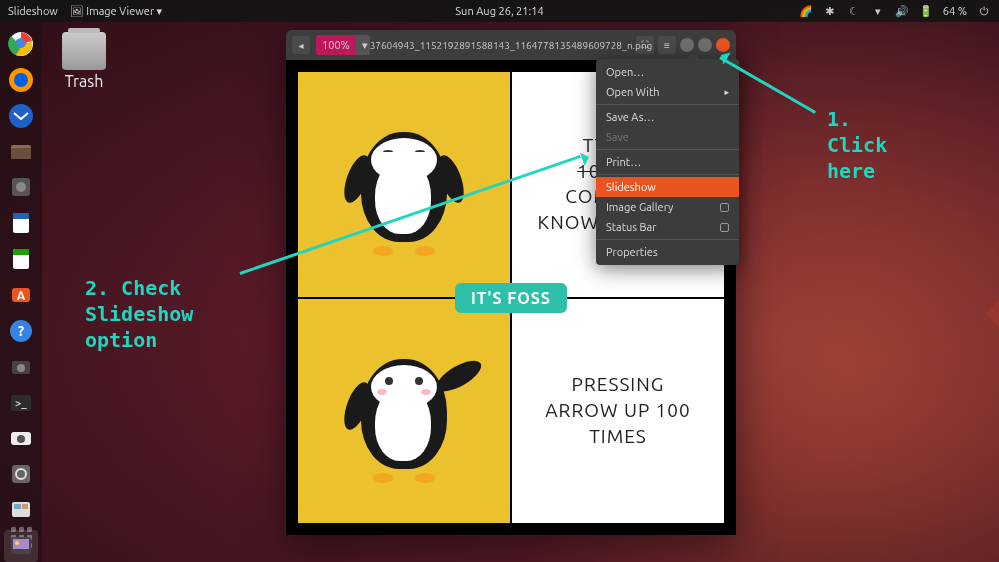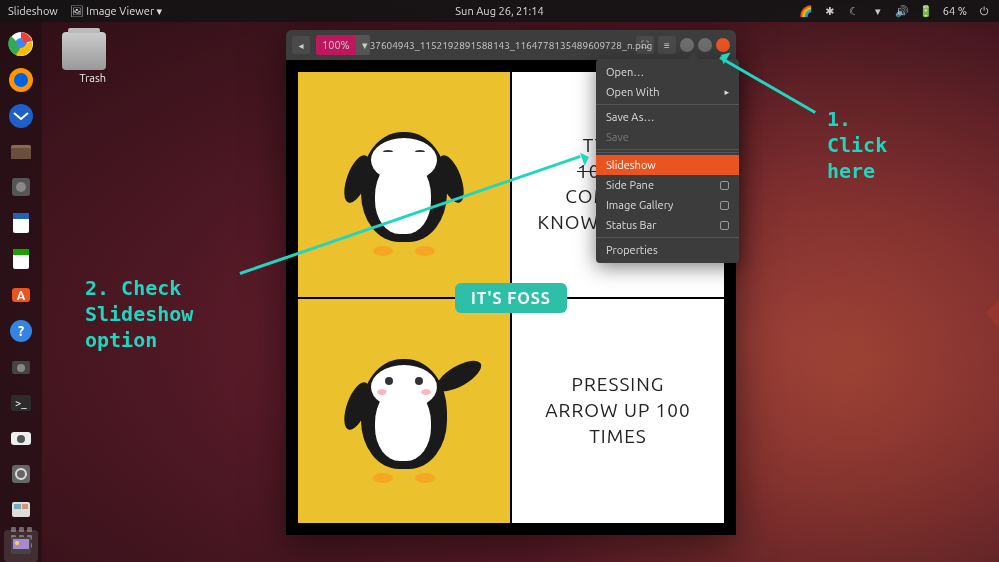--- a/index.html
+++ b/index.html
@@ -13,21 +13,21 @@
 .topbar-center{position:absolute;left:50%;transform:translateX(-50%)}
 .topbar-right{margin-left:auto;display:flex;gap:10px;align-items:center}
 .topbar .ico{width:14px;height:14px;display:inline-flex;align-items:center;justify-content:center;opacity:.9}
 
 .dock{position:absolute;left:0;top:22px;bottom:0;width:42px;background:rgba(30,15,20,.65);display:flex;flex-direction:column;align-items:center;padding-top:6px;gap:4px;z-index:50}
 .dock-item{width:34px;height:34px;border-radius:4px;display:flex;align-items:center;justify-content:center;cursor:pointer}
 .dock-item.sel{background:rgba(255,255,255,.12)}
 .apps-btn{position:absolute;bottom:8px;left:4px;width:34px;height:34px;display:grid;grid-template-columns:repeat(3,5px);grid-auto-rows:5px;gap:3px;align-content:center;justify-content:center}
 .apps-btn span{background:#fff;border-radius:1px}
 
-.desktop-icon{position:absolute;top:32px;left:62px;text-align:right;color:#eee;font-size:11px}
+.desktop-icon{position:absolute;top:32px;left:62px;text-align:center;color:#eee;font-size:16px}
 .trash{width:44px;height:38px;background:linear-gradient(#ccc,#999);border-radius:4px;margin:0 auto 2px;position:relative}
 .trash::before{content:"";position:absolute;top:-4px;left:6px;right:6px;height:5px;background:#bbb;border-radius:2px}
 
 .window{position:absolute;left:286px;top:30px;width:450px;height:505px;background:#353535;border-radius:6px;box-shadow:0 10px 40px rgba(0,0,0,.5);z-index:60}
 .titlebar{height:30px;background:#3d3d3d;border-radius:6px 6px 0 0;display:flex;align-items:center;padding:0 6px;gap:6px;color:#ccc;font-size:11px;position:relative}
 .tbtn{width:18px;height:18px;border-radius:3px;background:#4a4a4a;display:flex;align-items:center;justify-content:center;font-size:10px}
 .zoom{display:flex;align-items:center;background:#be185d;border-radius:3px;height:20px}
 .zoom span{padding:0 6px;font-size:11px}
 .zoom .arr{width:14px;text-align:center;background:#555;height:20px;line-height:20px;border-radius:0 3px 3px 0}
 .title{position:absolute;left:50%;transform:translateX(-50%);white-space:nowrap;font-size:10px}
@@ -278,28 +278,27 @@
       <span class="sub-arrow">▸</span>
     </div>
   <div class="menu-sep"></div>
   <div class="menu-item">
       <span>Save As…</span>
     </div>
   <div class="menu-item dis">
       <span>Save</span>
     </div>
   <div class="menu-sep"></div>
+  <div class="menu-item">
+      <span>Print…</span>
+    </div>
   <div class="menu-sep"></div>
   <div class="menu-item sel">
       <span>Slideshow</span>
       <span class="check on"></span>
-    </div>
-  <div class="menu-item">
-      <span>Side Pane</span>
-      <span class="check"></span>
     </div>
   <div class="menu-item">
       <span>Image Gallery</span>
       <span class="check"></span>
     </div>
   <div class="menu-item">
       <span>Status Bar</span>
       <span class="check"></span>
     </div>
   <div class="menu-sep"></div>

